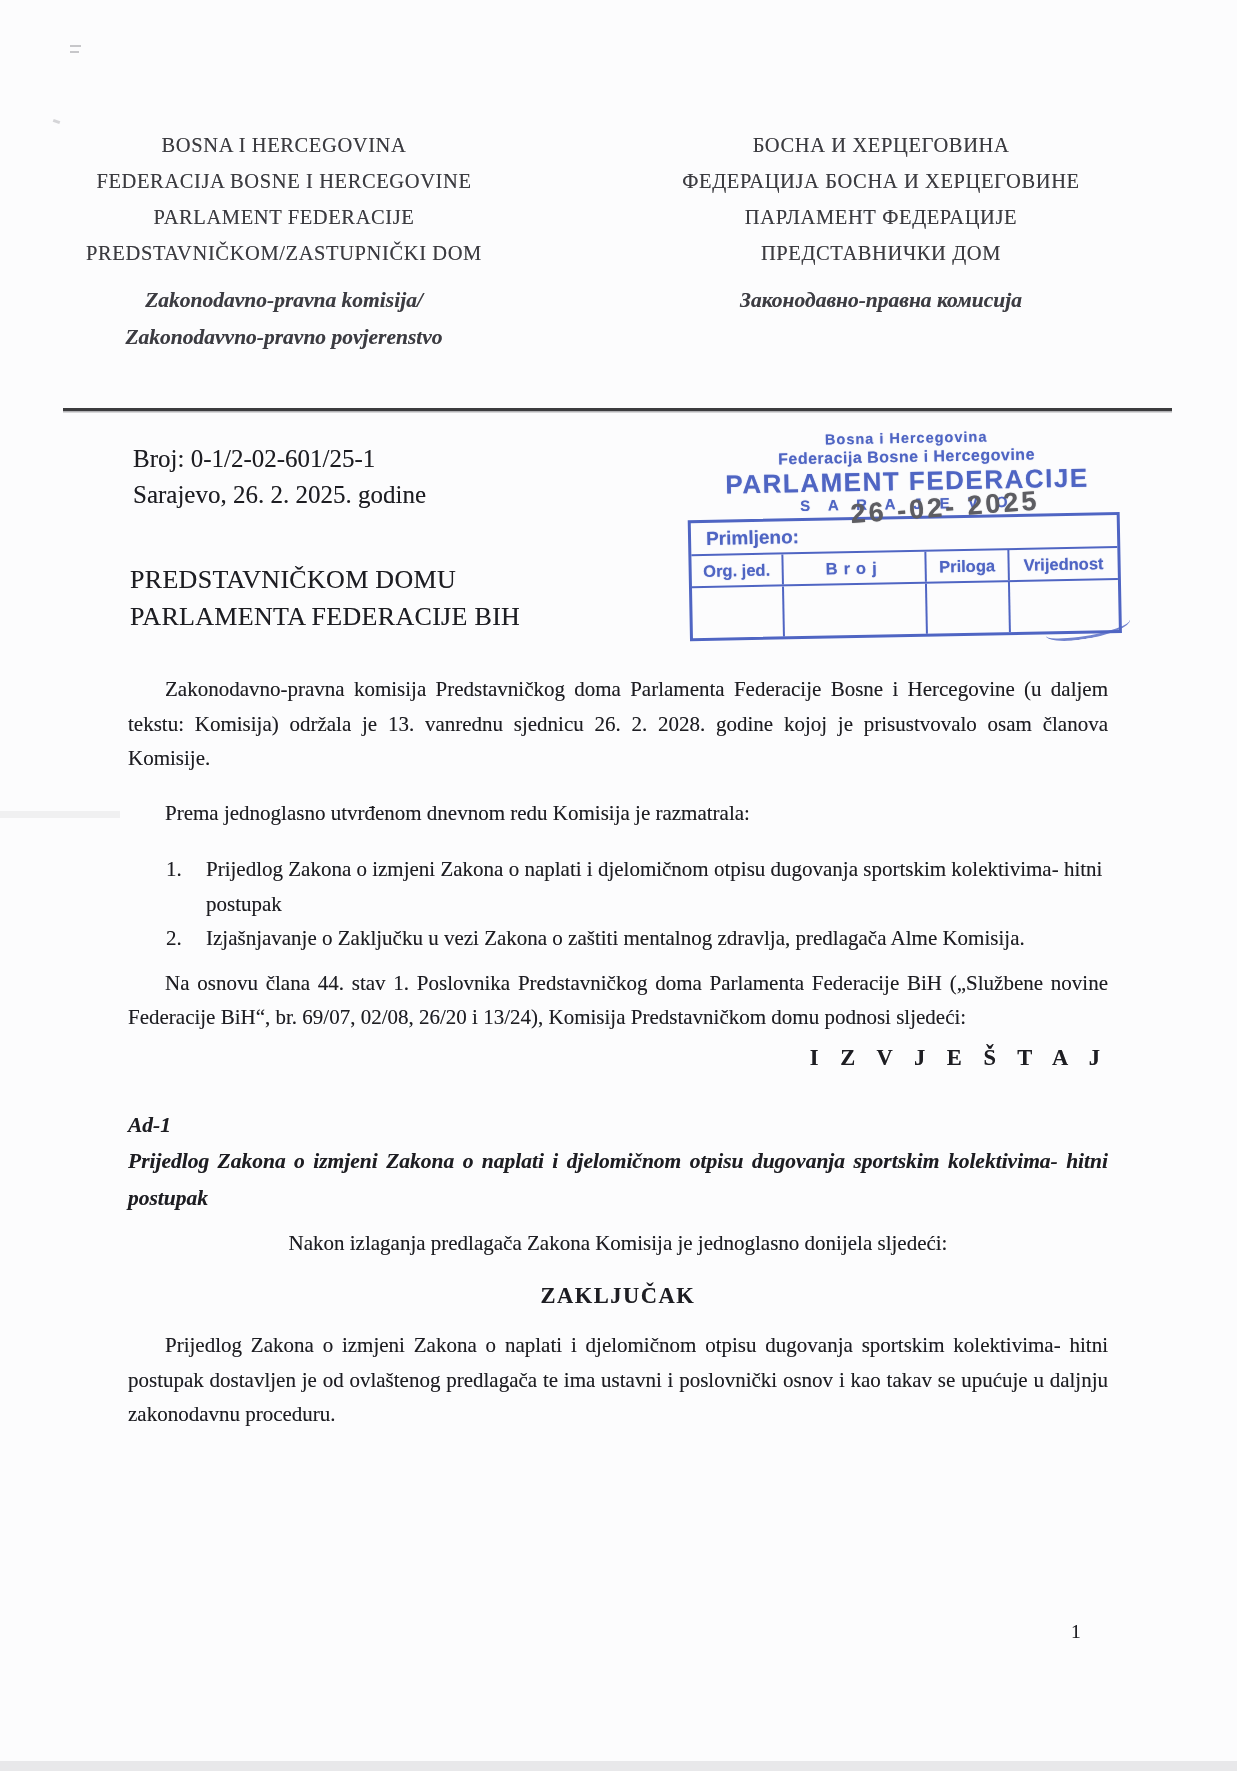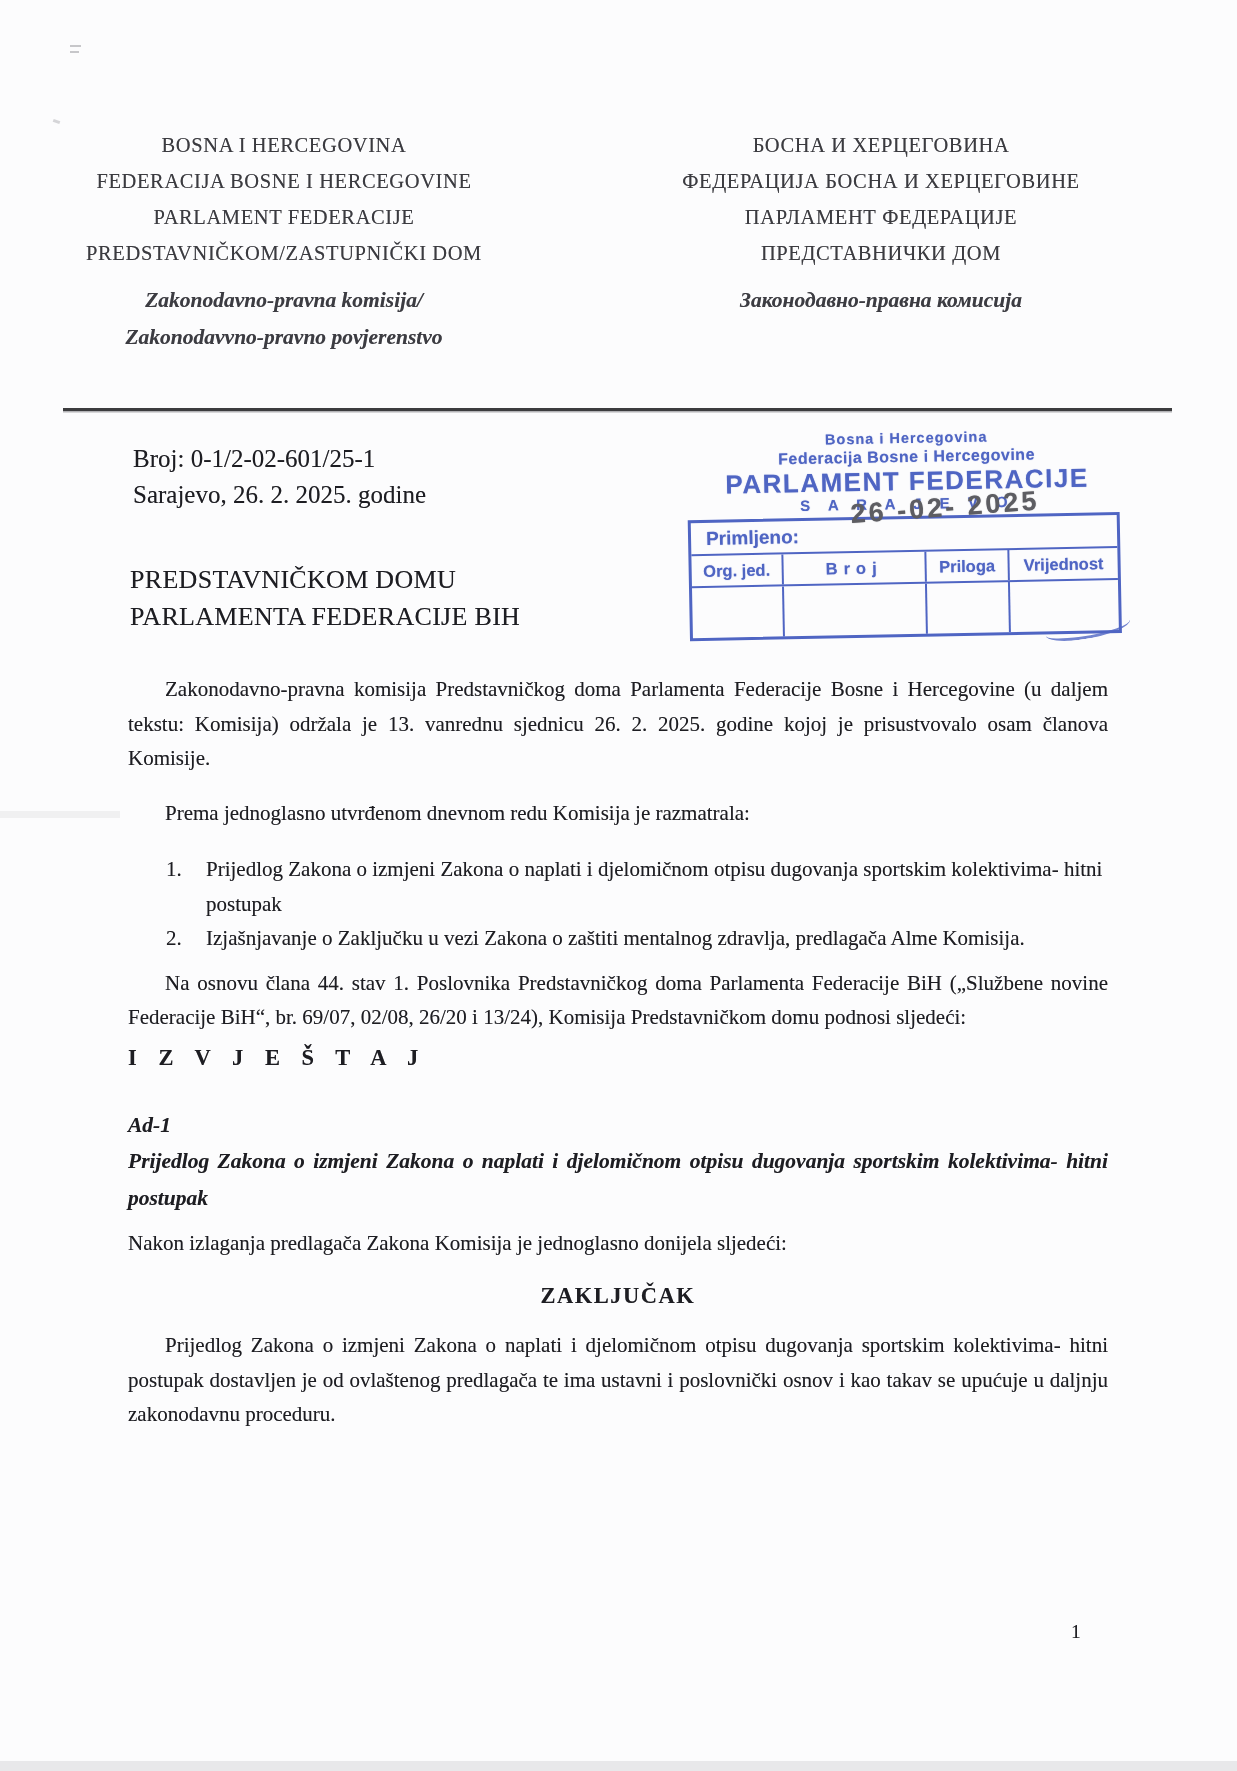--- a/index.html
+++ b/index.html
@@ -74,25 +74,25 @@
     position:absolute; top:672px; left:128px; width:980px;
     font-size:21px; line-height:34.5px;
   }
   .para { text-align:justify; text-indent:37px; }
   .p2 { margin-top:20px; text-indent:37px; }
   .doclist { margin-top:22px; }
   .list-item { display:flex; }
   .li-num { width:40px; margin-left:38px; }
   .li-text { flex:1; }
   .p3 { margin-top:10px; }
-  .h-report { margin-top:5px; text-align:left; font-weight:bold; font-size:22.5px; line-height:36px; letter-spacing:8px; }
+  .h-report { margin-top:5px; text-align:right; font-weight:bold; font-size:22.5px; line-height:36px; letter-spacing:8px; }
   .ad1 { margin-top:31px; font-weight:bold; font-style:italic; }
   .ad1-label { line-height:36px; font-size:21.5px; }
   .ad1-title { line-height:37px; font-size:21.5px; text-align:justify; }
-  .p4 { margin-top:9px; }
+  .p4 { margin-top:9px;text-align:center; }
   .h-concl { margin-top:18px; text-align:center; font-weight:bold; font-size:22.5px; line-height:36px; letter-spacing:1.5px; }
   .p5 { margin-top:14px; text-align:justify; }
   .pagenum { position:absolute; top:1621px; left:1071px; font-size:19.5px; }
   
   .art { position:absolute; background:#9a9aa0; opacity:0.55; }
   .art-eq1 { top:45px;  left:70px; width:11px; height:2px; }
   .art-eq2 { top:51px;  left:70px; width:9px;  height:2px; }
   .art-dot { top:120px; left:53px; width:7px;  height:3px; transform:rotate(20deg); opacity:0.4; }
   .art-smudge { top:811px; left:0; width:120px; height:7px; opacity:0.12; }
   .art-bottom { top:1762px; left:487px; width:78px; height:6px; opacity:0.18; border-radius:3px; }
@@ -161,21 +161,21 @@
       <div class="stamp-swoosh"></div>
     </div>
   </div>
 
   <div class="addressee">
     <div>PREDSTAVNIČKOM DOMU</div>
     <div>PARLAMENTA FEDERACIJE BIH</div>
   </div>
 
   <div class="bodytext">
-    <div class="para">Zakonodavno-pravna komisija Predstavničkog doma Parlamenta Federacije Bosne i Hercegovine (u daljem tekstu: Komisija) održala je 13. vanrednu sjednicu 26. 2. 2025. godine kojoj je prisustvovalo osam članova Komisije.</div>
+    <div class="para">Zakonodavno-pravna komisija Predstavničkog doma Parlamenta Federacije Bosne i Hercegovine (u daljem tekstu: Komisija) održala je 13. vanrednu sjednicu 26. 2. 2028. godine kojoj je prisustvovalo osam članova Komisije.</div>
     <div class="p2">Prema jednoglasno utvrđenom dnevnom redu Komisija je razmatrala:</div>
 
     <div class="doclist">
       <div class="list-item">
         <div class="li-num">1.</div>
         <div class="li-text">Prijedlog Zakona o izmjeni Zakona o naplati i djelomičnom otpisu dugovanja sportskim kolektivima- hitni postupak</div>
       </div>
       <div class="list-item">
         <div class="li-num">2.</div>
         <div class="li-text">Izjašnjavanje o Zaključku u vezi Zakona o zaštiti mentalnog zdravlja, predlagača Alme Komisija.</div>

